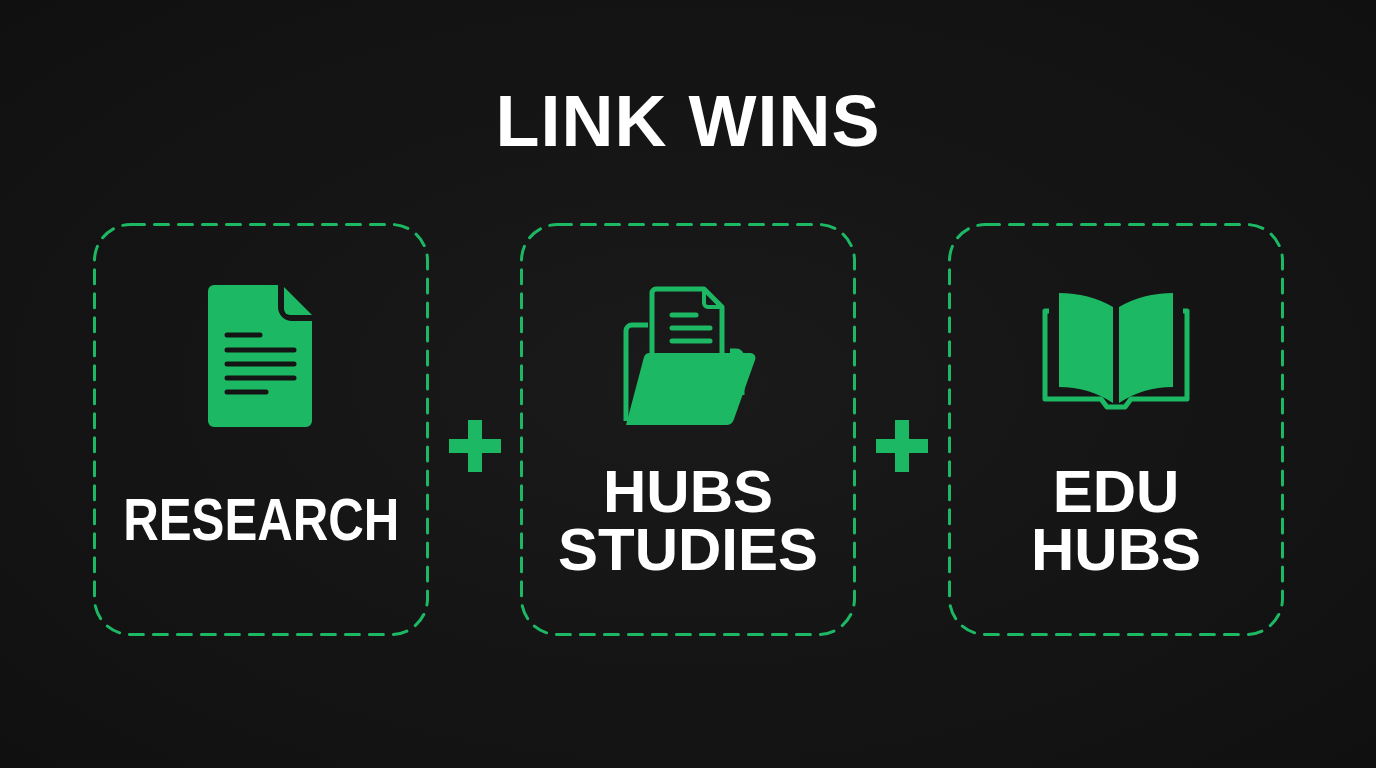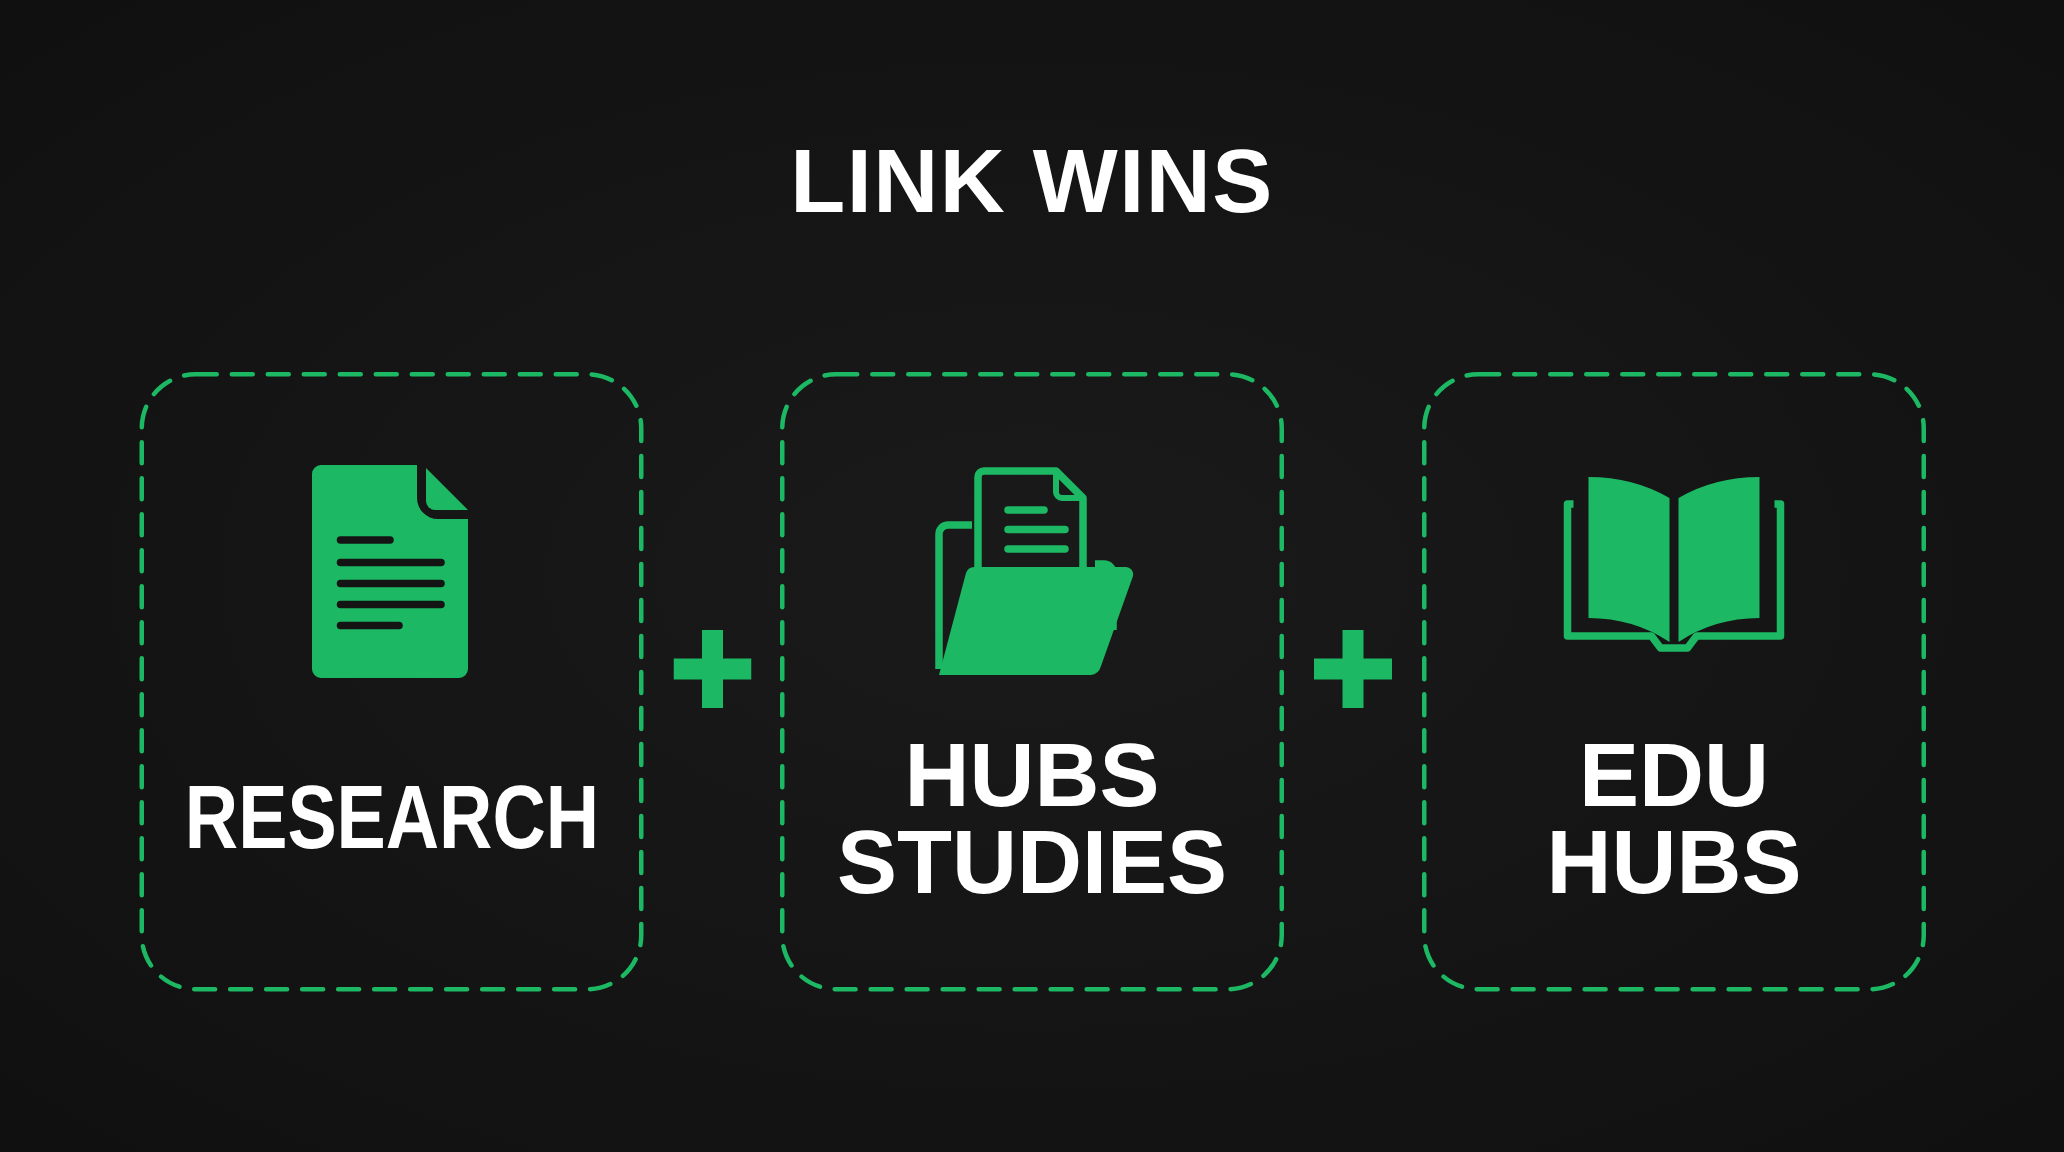--- a/index.html
+++ b/index.html
@@ -16,27 +16,27 @@
     background: radial-gradient(ellipse at center, #1a1a1a 0%, #131313 70%, #101010 100%);
   }
   .title {
     position: absolute;
     left: 0;
     width: 1376px;
     top: 66px;
     text-align: center;
     color: #ffffff;
     font-weight: 700;
-    font-size: 60px;
+    font-size: 72px;
     line-height: 110px;
     letter-spacing: 1px;
   }
   .card {
     position: absolute;
-    top: 248px;
+    top: 223px;
     width: 336px;
     height: 413px;
   }
   .card svg.border {
     position: absolute;
     left: 0; top: 0;
     width: 336px; height: 413px;
     overflow: visible;
   }
   .card .icon {

